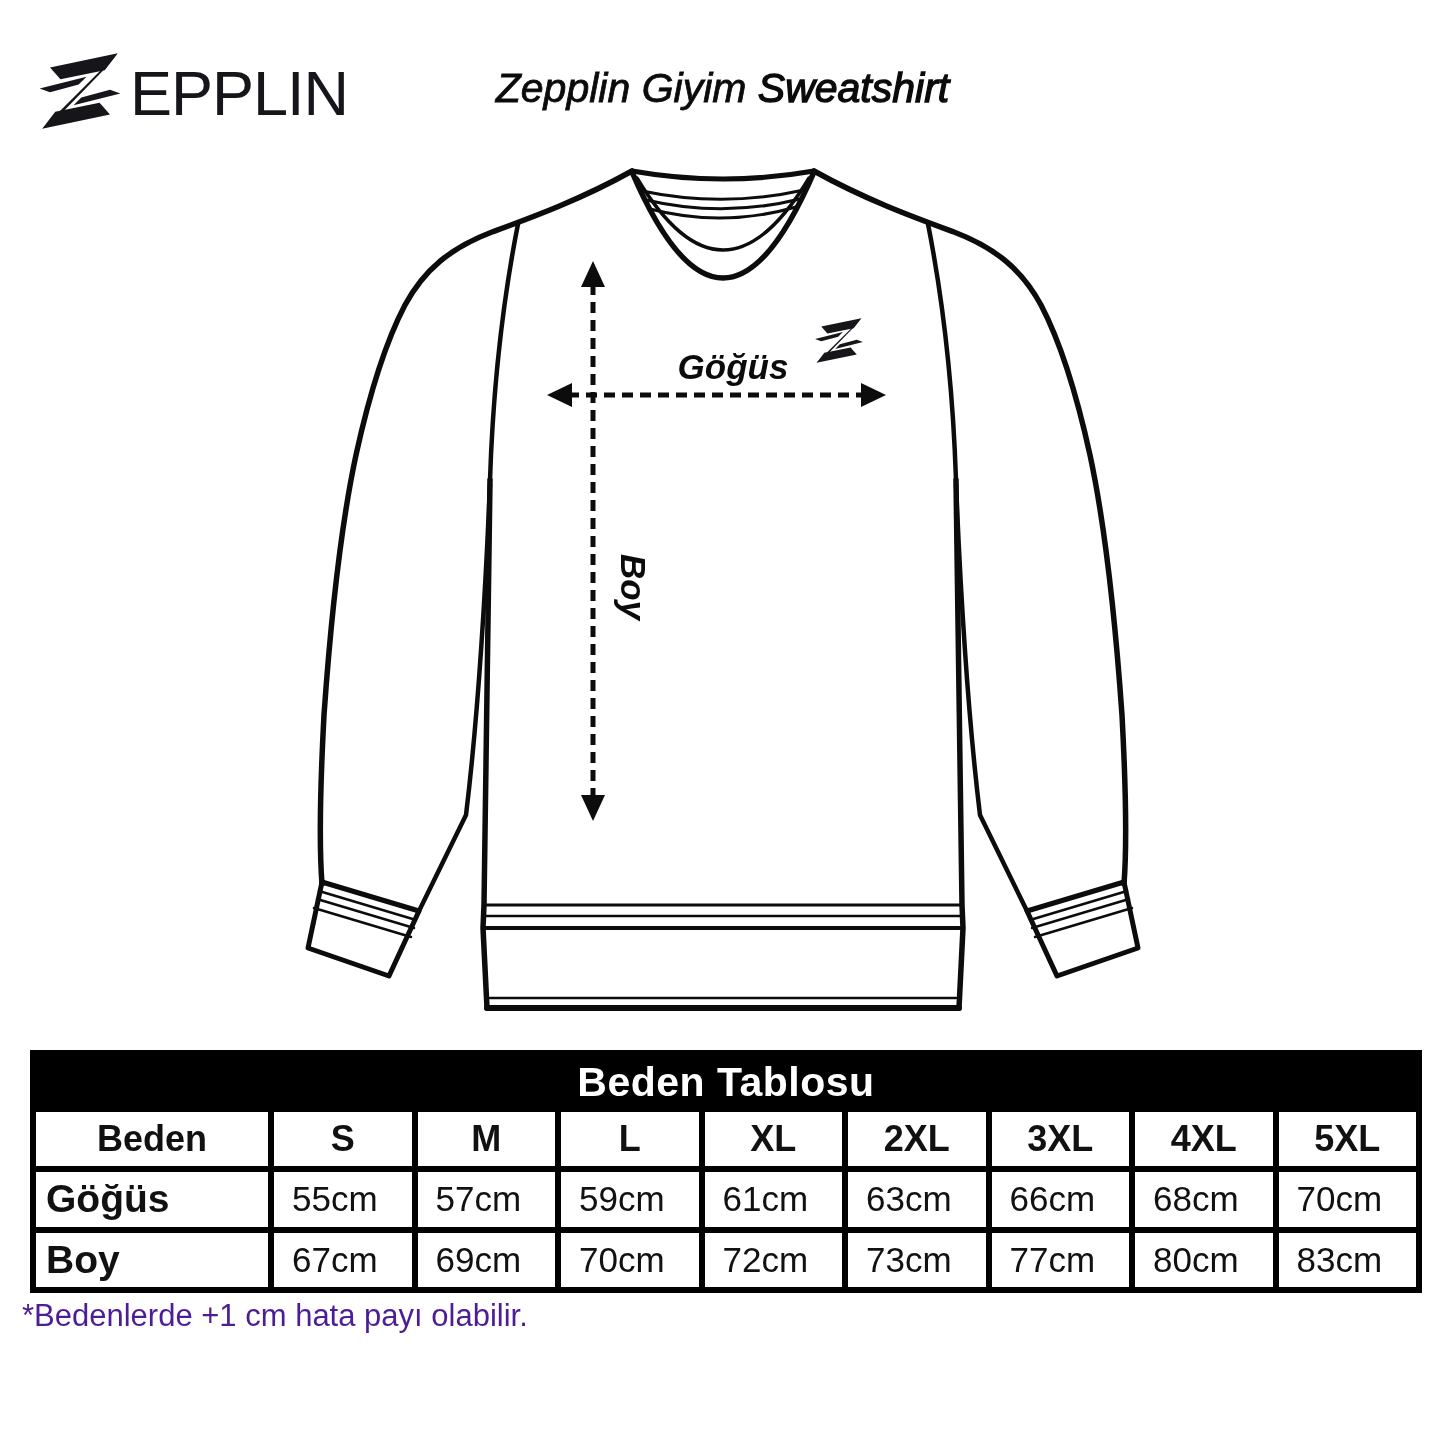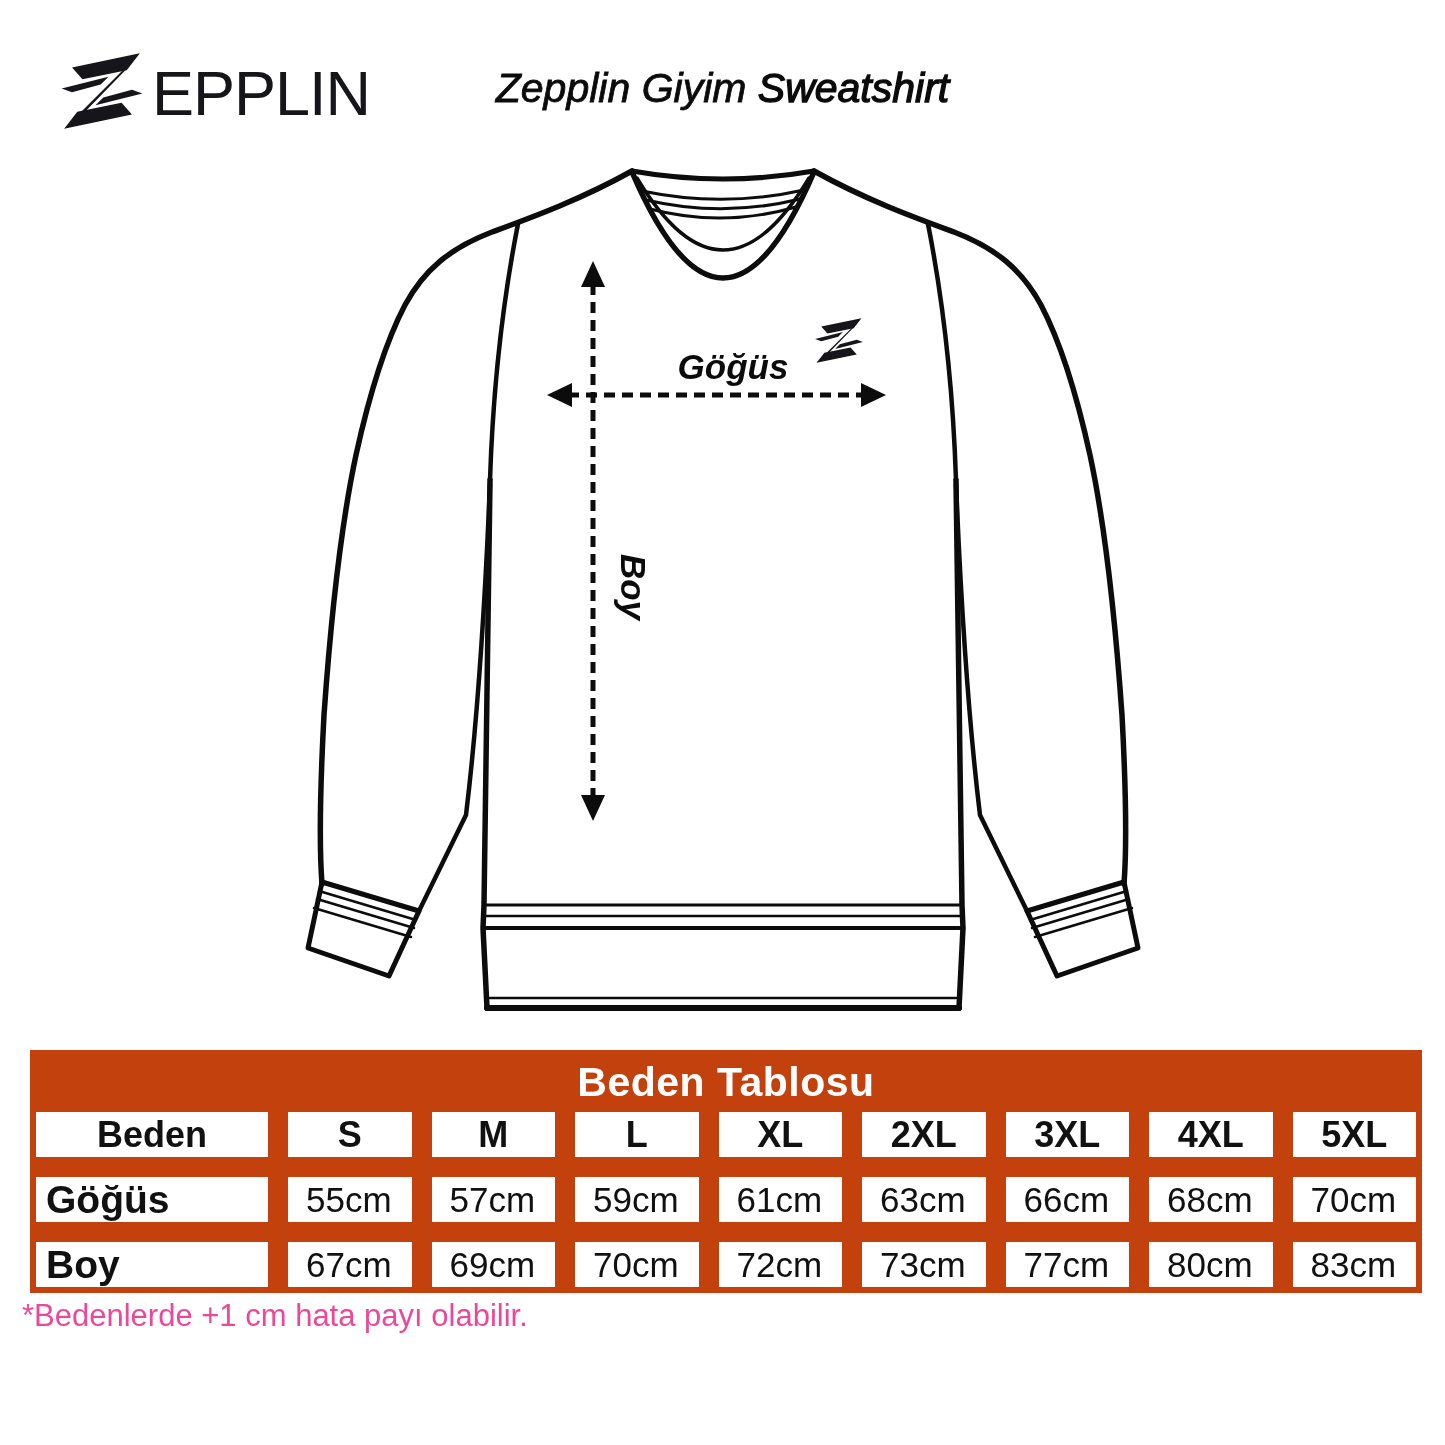--- a/index.html
+++ b/index.html
@@ -1,58 +1,58 @@
 <!DOCTYPE html>
 <html><head>
 <meta charset="utf-8">
 <style>
   html,body{margin:0;padding:0;background:#ffffff;}
   .canvas{
     position:relative;width:1445px;height:1445px;background:#ffffff;overflow:hidden;
     font-family:"Liberation Sans",sans-serif;color:#0c0c0c;
   }
   
-  .brand{position:absolute;left:56px;top:48px;display:flex;align-items:flex-start;justify-content:center;}
+  .brand{position:absolute;left:34px;top:48px;display:flex;align-items:flex-start;justify-content:center;}
   .brand .zmark-big{width:92px;height:86px;display:block;}
   .brand .brand-text{
     font-size:63px;font-weight:400;letter-spacing:-1px;color:#15151a;
     line-height:1;margin-left:4px;margin-top:14px;
   }
   .page-title{
     position:absolute;left:0;right:0;top:66px;text-align:center;
     font-style:italic;font-size:41px;line-height:1.1;color:#0b0b0b;
   }
   .page-title .t-med{font-weight:500;-webkit-text-stroke:0.8px #0b0b0b;}
   .page-title .t-bold{font-weight:400;-webkit-text-stroke:1.3px #0b0b0b;}
   
   .diagram{position:absolute;left:0;top:0;width:1445px;height:1050px;}
   .diagram text{font-family:"Liberation Sans",sans-serif;}
   
   .size-table{
     position:absolute;left:30px;top:1050px;width:1392px;height:243px;
-    background:#c2410c;box-sizing:border-box;padding:6px;
+    background:#000000;box-sizing:border-box;padding:6px;
     display:flex;flex-direction:column;gap:6px;
   }
   .t-title{
     color:#ffffff;font-weight:700;font-size:41px;text-align:center;
     height:50px;line-height:52px;flex:0 0 auto;letter-spacing:0.5px;
   }
   .t-grid{
     flex:1;display:grid;grid-template-columns:232px repeat(8,1fr);
-    grid-auto-rows:1fr;gap:20px;
+    grid-auto-rows:1fr;gap:6px;
   }
   .cell{
     background:#ffffff;display:flex;align-items:center;justify-content:center;
     font-size:35px;color:#111;overflow:hidden;white-space:nowrap;
   }
   .cell.head{font-weight:700;font-size:36px;}
   .cell.rowlabel{justify-content:flex-start;padding-left:10px;font-weight:700;font-size:39px;}
   .cell.val{justify-content:flex-start;padding-left:18px;font-weight:400;font-size:35px;}
   .footnote{
-    position:absolute;left:22px;top:1298px;font-size:31px;font-weight:400;color:#ec4899;
+    position:absolute;left:22px;top:1298px;font-size:31px;font-weight:400;color:#4c1d95;
   }
 </style>
 </head>
 <body>
 
 <div class="canvas">
 
   <svg width="0" height="0" style="position:absolute" aria-hidden="true">
     <symbol id="zmark" viewBox="0 0 70 66">
       <g fill="#15151a">

